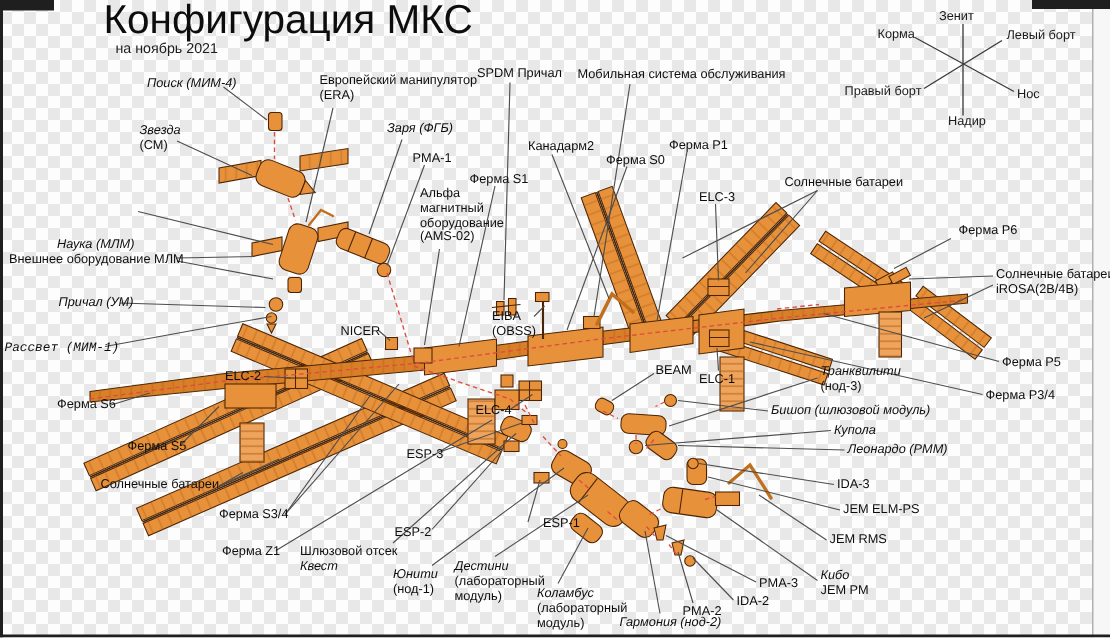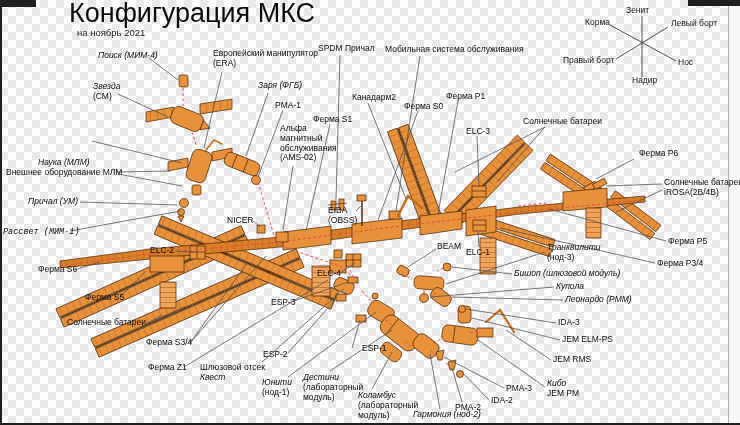--- a/index.html
+++ b/index.html
@@ -337,35 +337,35 @@
     </div>
     <div class="lbl" style="left: 523px; top: 117px;">
       <div>Солнечные батареи</div>
     </div>
     <div class="lbl" style="left: 38px; top: 134px; margin-top: 24px;">
       <div style="font-style: italic;">Наука (МЛМ)</div>
     </div>
     <div class="lbl" style="left: 280px; top: 124px;">
       <div>Альфа</div>
       <div>магнитный</div>
-      <div>обслуживания</div>
+      <div>оборудование</div>
       <div>(AMS-02)</div>
     </div>
     <div class="lbl" style="left: 617px; top: 149px; padding-left: 22px;">
       <div>Ферма P6</div>
     </div>
     <div class="lbl" style="left: 6px; top: 168px; text-align: center;">
       <div>Внешнее оборудование МЛМ</div>
     </div>
     <div class="lbl" style="left: 664px; top: 178px;">
       <div>Солнечные батареи</div>
       <div>iROSA(2B/4B)</div>
     </div>
     <div class="lbl" style="left: 28px; top: 197px;">
-      <div style="font-style: italic;">Причал (УМ)</div>
+      <div style="font-style: italic; margin-left: 11px;">Причал (УМ)</div>
     </div>
     <div class="lbl" style="left: 328px; top: 206px;">
       <div>EIBA</div>
       <div>(OBSS)</div>
     </div>
     <div class="lbl" style="left: 227px; top: 216px;">
       <div>NICER</div>
     </div>
     <div class="lbl" style="left: 668px; top: 237px;">
       <div>Ферма P5</div>

